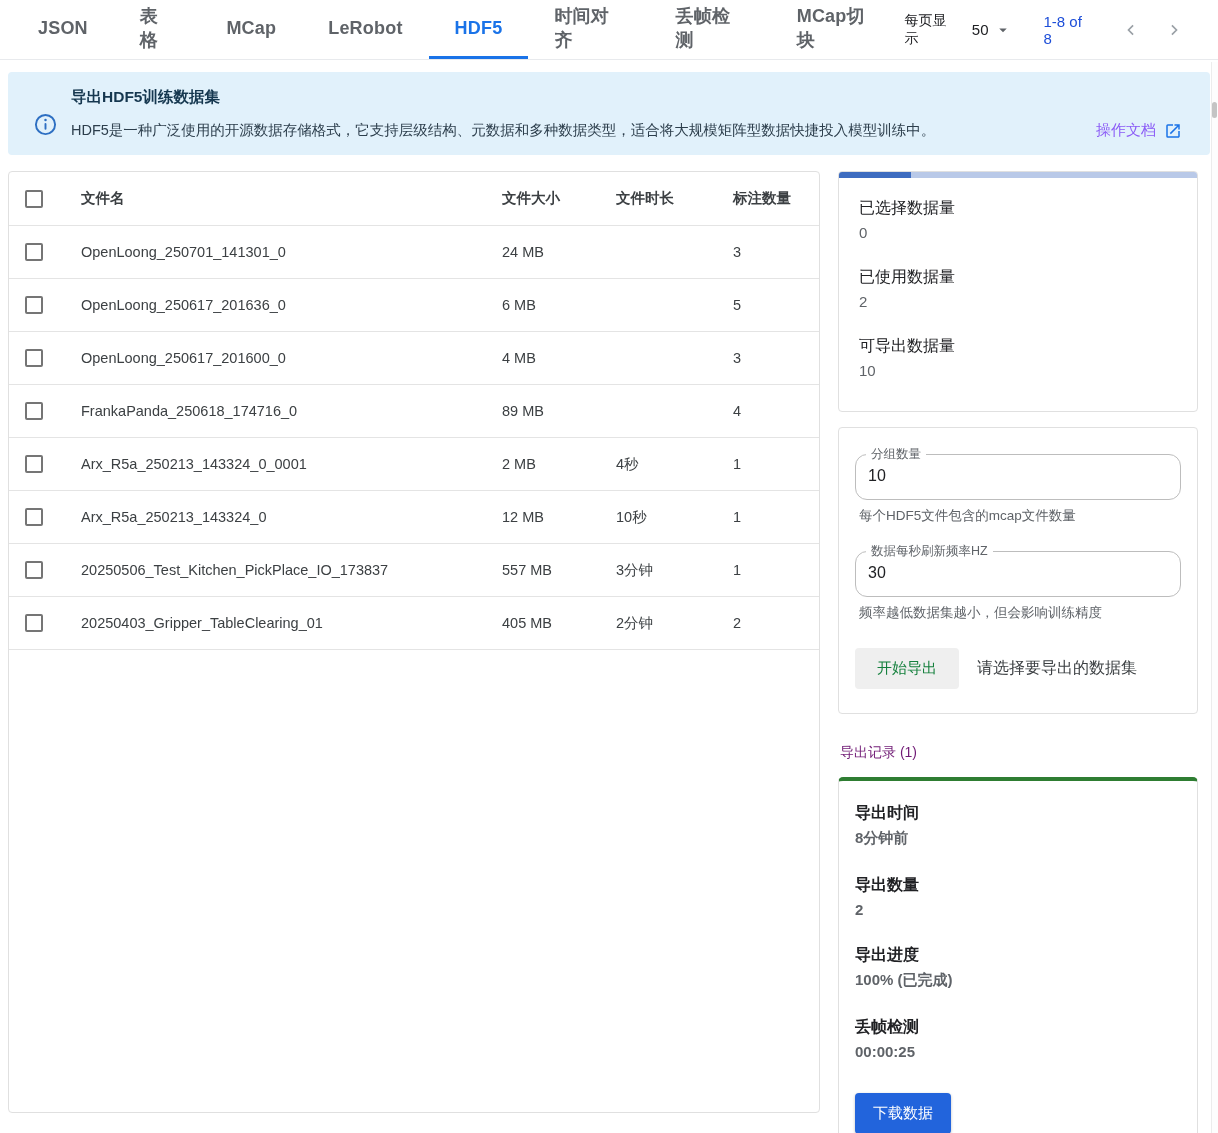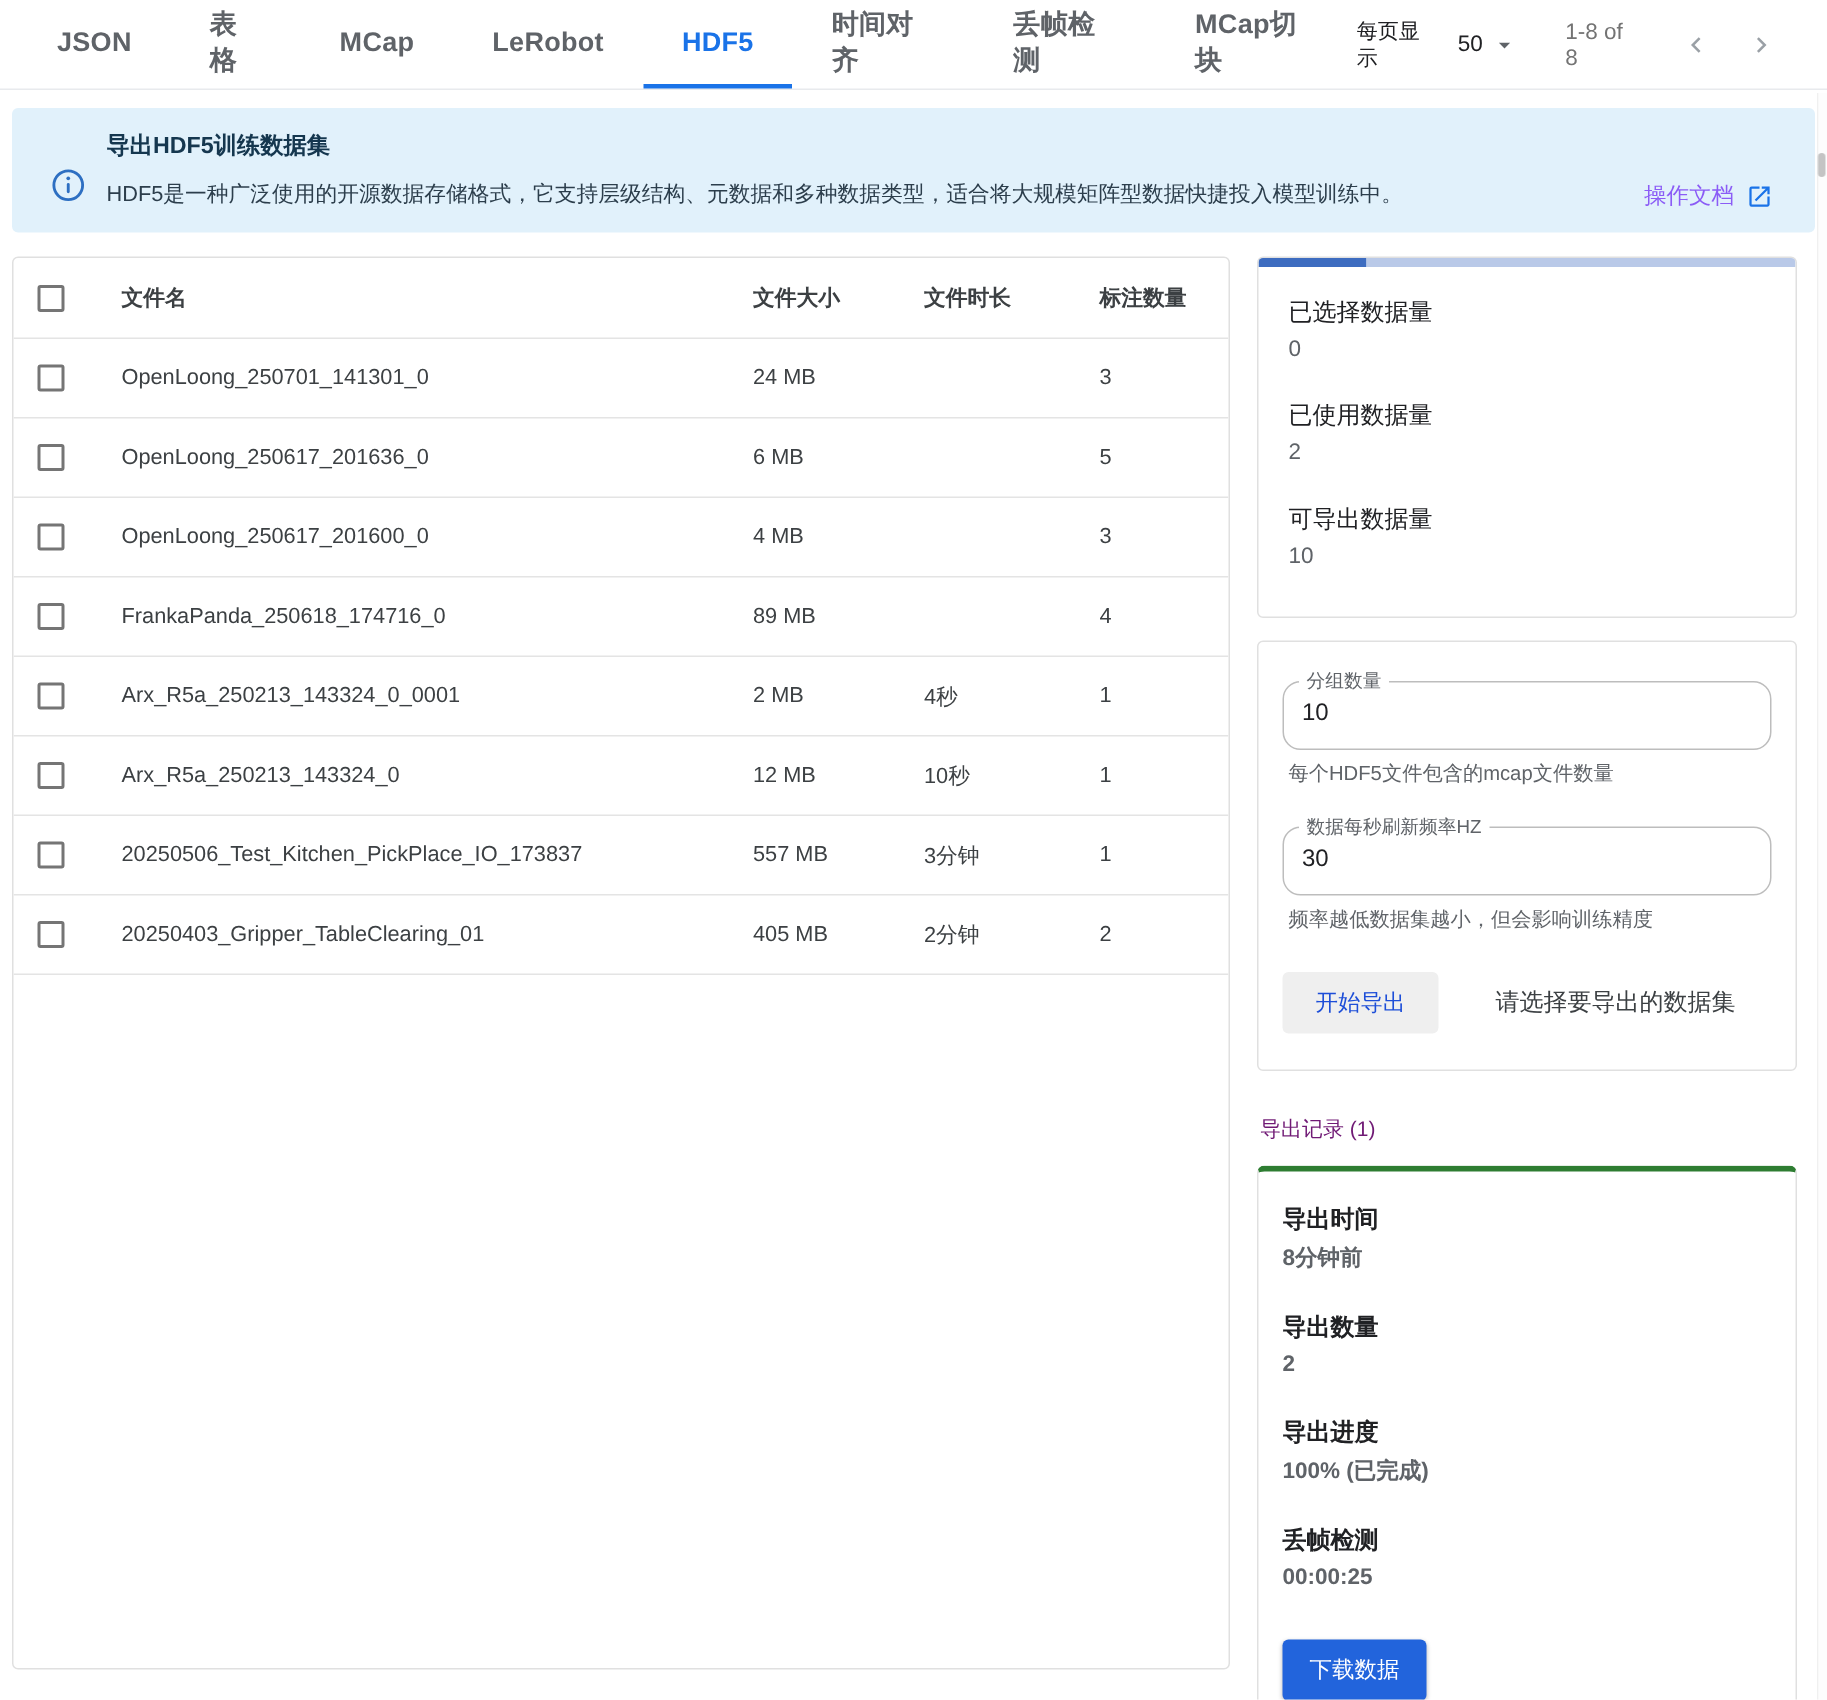--- a/index.html
+++ b/index.html
@@ -8,21 +8,21 @@
 
   
   .tabbar { display:flex; align-items:stretch; height:60px; border-bottom:1px solid #e8eaed; padding-left:12px; }
   .tab { display:flex; align-items:center; padding:0 26px; font-size:18px; font-weight:700;
     color:#5f6368; border-bottom:3px solid transparent; cursor:pointer; letter-spacing:.2px; }
   .tab.active { color:#1a73e8; border-bottom-color:#1a73e8; }
   .tab-spacer { flex:1; }
   .pager { display:flex; align-items:center; gap:10px; padding-right:28px; }
   .pager-label { font-size:14px; color:#202124; margin-right:6px; }
   .per-page { display:flex; gap:5px; font-size:15px; color:#202124; cursor:pointer; margin-right:22px; }
-  .range { font-size:15px; color:#737373; margin-right:14px; }
+  .range { font-size:15px; color:#1d4ed8; margin-right:14px; }
   .chev { width:36px; height:36px; display:flex; align-items:center; justify-content:center; border-radius:50%; }
 
   
   .banner { margin:12px 8px 0 8px; background:#e1f1fb; border-radius:4px; padding:15px 20px 15px 20px;
     display:flex; align-items:flex-end; }
   .banner-icon { flex:0 0 auto; margin:2px 14px 0 6px; }
   .banner-body { flex:1; }
   .banner-title { font-size:15.5px; font-weight:700; color:#15374f; margin-bottom:12px; }
   .banner-desc { font-size:14.5px; color:#2c3e4c; line-height:1.4; }
   .banner-link { display:flex; align-items:center; gap:8px; color:#8b5cf6; font-size:15px;
@@ -54,23 +54,23 @@
   .stat-value { font-size:15px; color:#5f6368; }
 
   .form-card { margin-top:15px; padding:26px 16px 24px 16px; }
   .field { position:relative; border:1px solid #bdbdbd; border-radius:12px; height:46px; padding:12px 12px; }
   .field + .helper { margin-bottom:18px; }
   .field-label { position:absolute; top:-9px; left:10px; background:#fff; padding:0 5px; font-size:12.5px; color:#5f6368; }
   .field-input { border:none; outline:none; width:100%; font-size:16px; color:#202124;
     font-family:"Liberation Sans","DejaVu Sans",sans-serif; background:transparent; }
   .helper { font-size:13.5px; color:#5f6368; margin:7px 0 0 4px; }
   .form-actions { display:flex; align-items:center; margin-top:26px; }
-  .btn-disabled { background:#efefef; color:#1d4ed8; border:none; border-radius:4px; padding:11px 22px;
+  .btn-disabled { background:#efefef; color:#15803d; border:none; border-radius:4px; padding:11px 22px;
     font-size:15px; font-family:inherit; cursor:default; }
-  .form-hint { margin-left:38px; font-size:16px; color:#3c4043; }
+  .form-hint { margin-left:18px; font-size:16px; color:#3c4043; }
 
   .records-heading { margin:30px 0 0 2px; font-size:14px; font-weight:500; color:#701a75; }
   .record-card { margin-top:15px; border-top:4px solid #2e7d32; border-radius:5px 5px 4px 4px;
     padding:22px 16px 26px 16px; min-height:353px; }
   .record-item { margin-bottom:27px;font-weight:bold; }
   .btn-primary { background:#2264dc; color:#fff; border:none; border-radius:4px; padding:11px 18px;
     font-size:15px; font-family:inherit; cursor:pointer; box-shadow:0 1px 3px rgba(0,0,0,.25); margin-top:6px; }
 
   
   .scrollbar { position:fixed; top:62px; right:0; bottom:0; width:7px; border-left:1px solid #ececec; background:#fdfdfd; }

